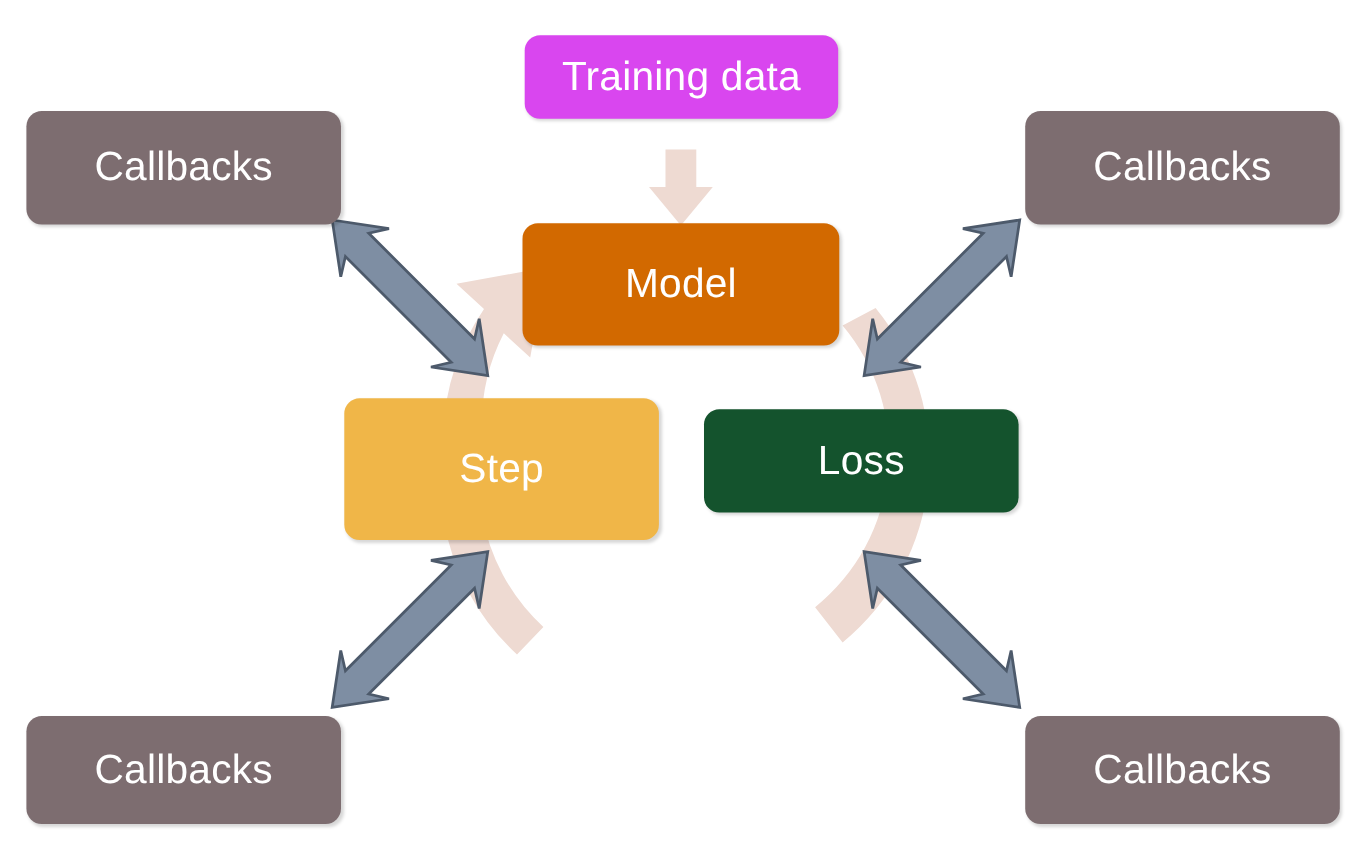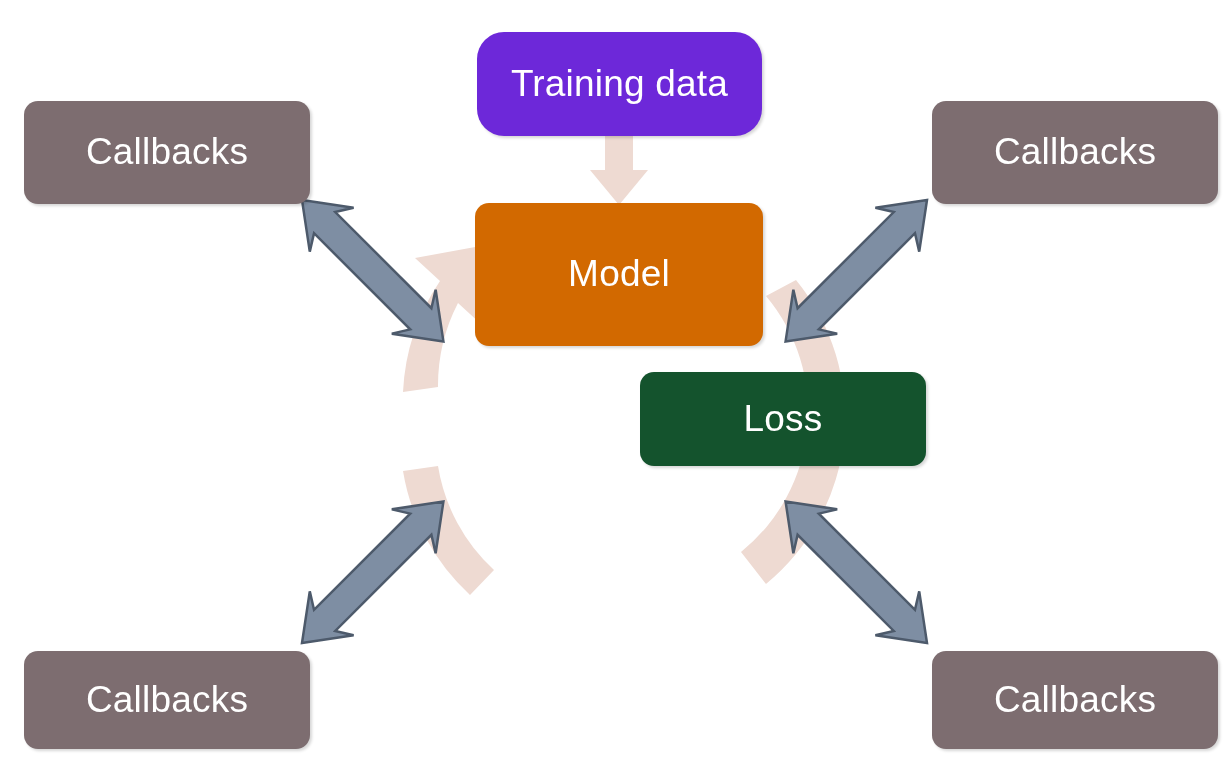--- a/index.html
+++ b/index.html
@@ -126,28 +126,31 @@
 
     <g>
       <use href="#dbl-arrow" transform="translate(302,643) rotate(-45)" fill="#7E8EA3" stroke="#4D5A6B" stroke-width="2.5" stroke-linejoin="miter"></use>
     </g>
 
     <g>
       <use href="#dbl-arrow" transform="translate(927,643) rotate(-135)" fill="#7E8EA3" stroke="#4D5A6B" stroke-width="2.5" stroke-linejoin="miter"></use>
     </g>
   </svg>
 
-  <div class="node" style="left: 477px; top: 32px; width: 285px; height: 104px; background: #6d28d9; color: rgb(255, 255, 255); font-size: 37px; border-radius: 27px;">
+  <div class="node" style="left: 477px; top: 32px; width: 285px; height: 76px; background: #d946ef; color: rgb(255, 255, 255); font-size: 37px;">
     <span class="node-label">Training data</span>
   </div>
 
-  <div class="node" style="left: 475px; top: 203px; width: 288px; height: 143px; background: rgb(210, 105, 0); color: rgb(255, 255, 255); font-size: 37px;">
+  <div class="node" style="left: 475px; top: 203px; width: 288px; height: 111px; background: rgb(210, 105, 0); color: rgb(255, 255, 255); font-size: 37px;">
     <span class="node-label">Model</span>
   </div>
 
+  <div class="node" style="left: 313px; top: 362px; width: 286px; height: 129px; background: rgb(240, 182, 72); color: rgb(255, 255, 255); font-size: 37px;">
+    <span class="node-label">Step</span>
+  </div>
 
   <div class="node" style="left: 640px; top: 372px; width: 286px; height: 94px; background: #14532d; color: rgb(255, 255, 255); font-size: 37px;">
     <span class="node-label">Loss</span>
   </div>
 
 
   <div class="node" style="left: 24px; top: 101px; width: 286px; height: 103px; background: rgb(125, 109, 112); color: rgb(255, 255, 255); font-size: 37px;">
     <span class="node-label">Callbacks</span>
   </div>
 

